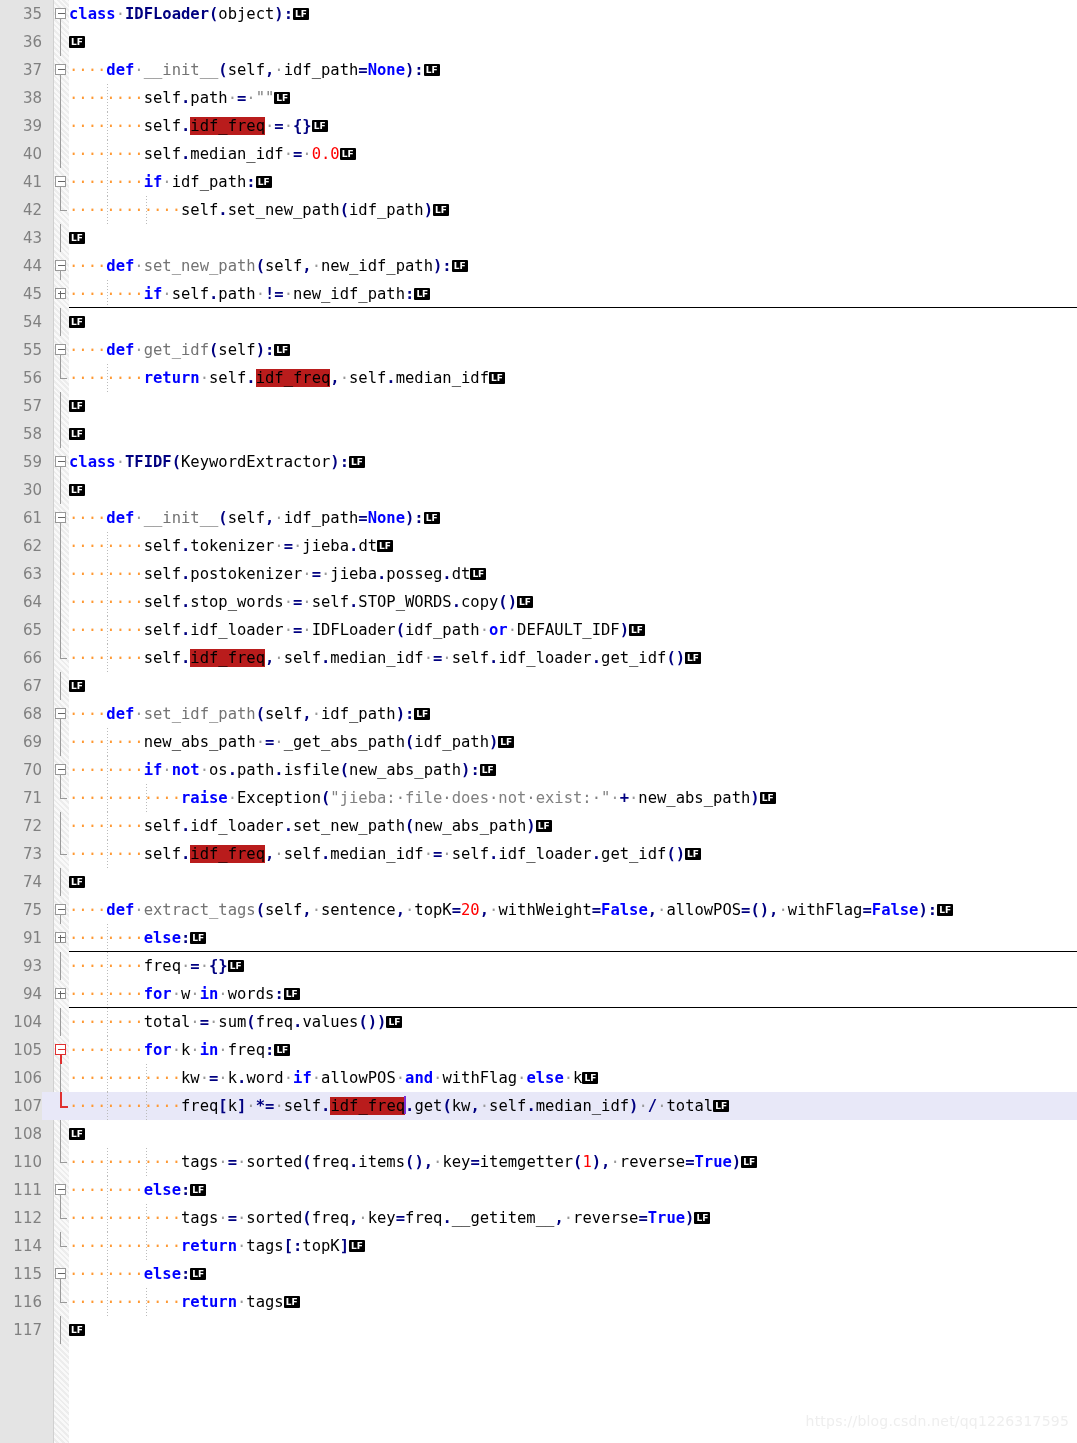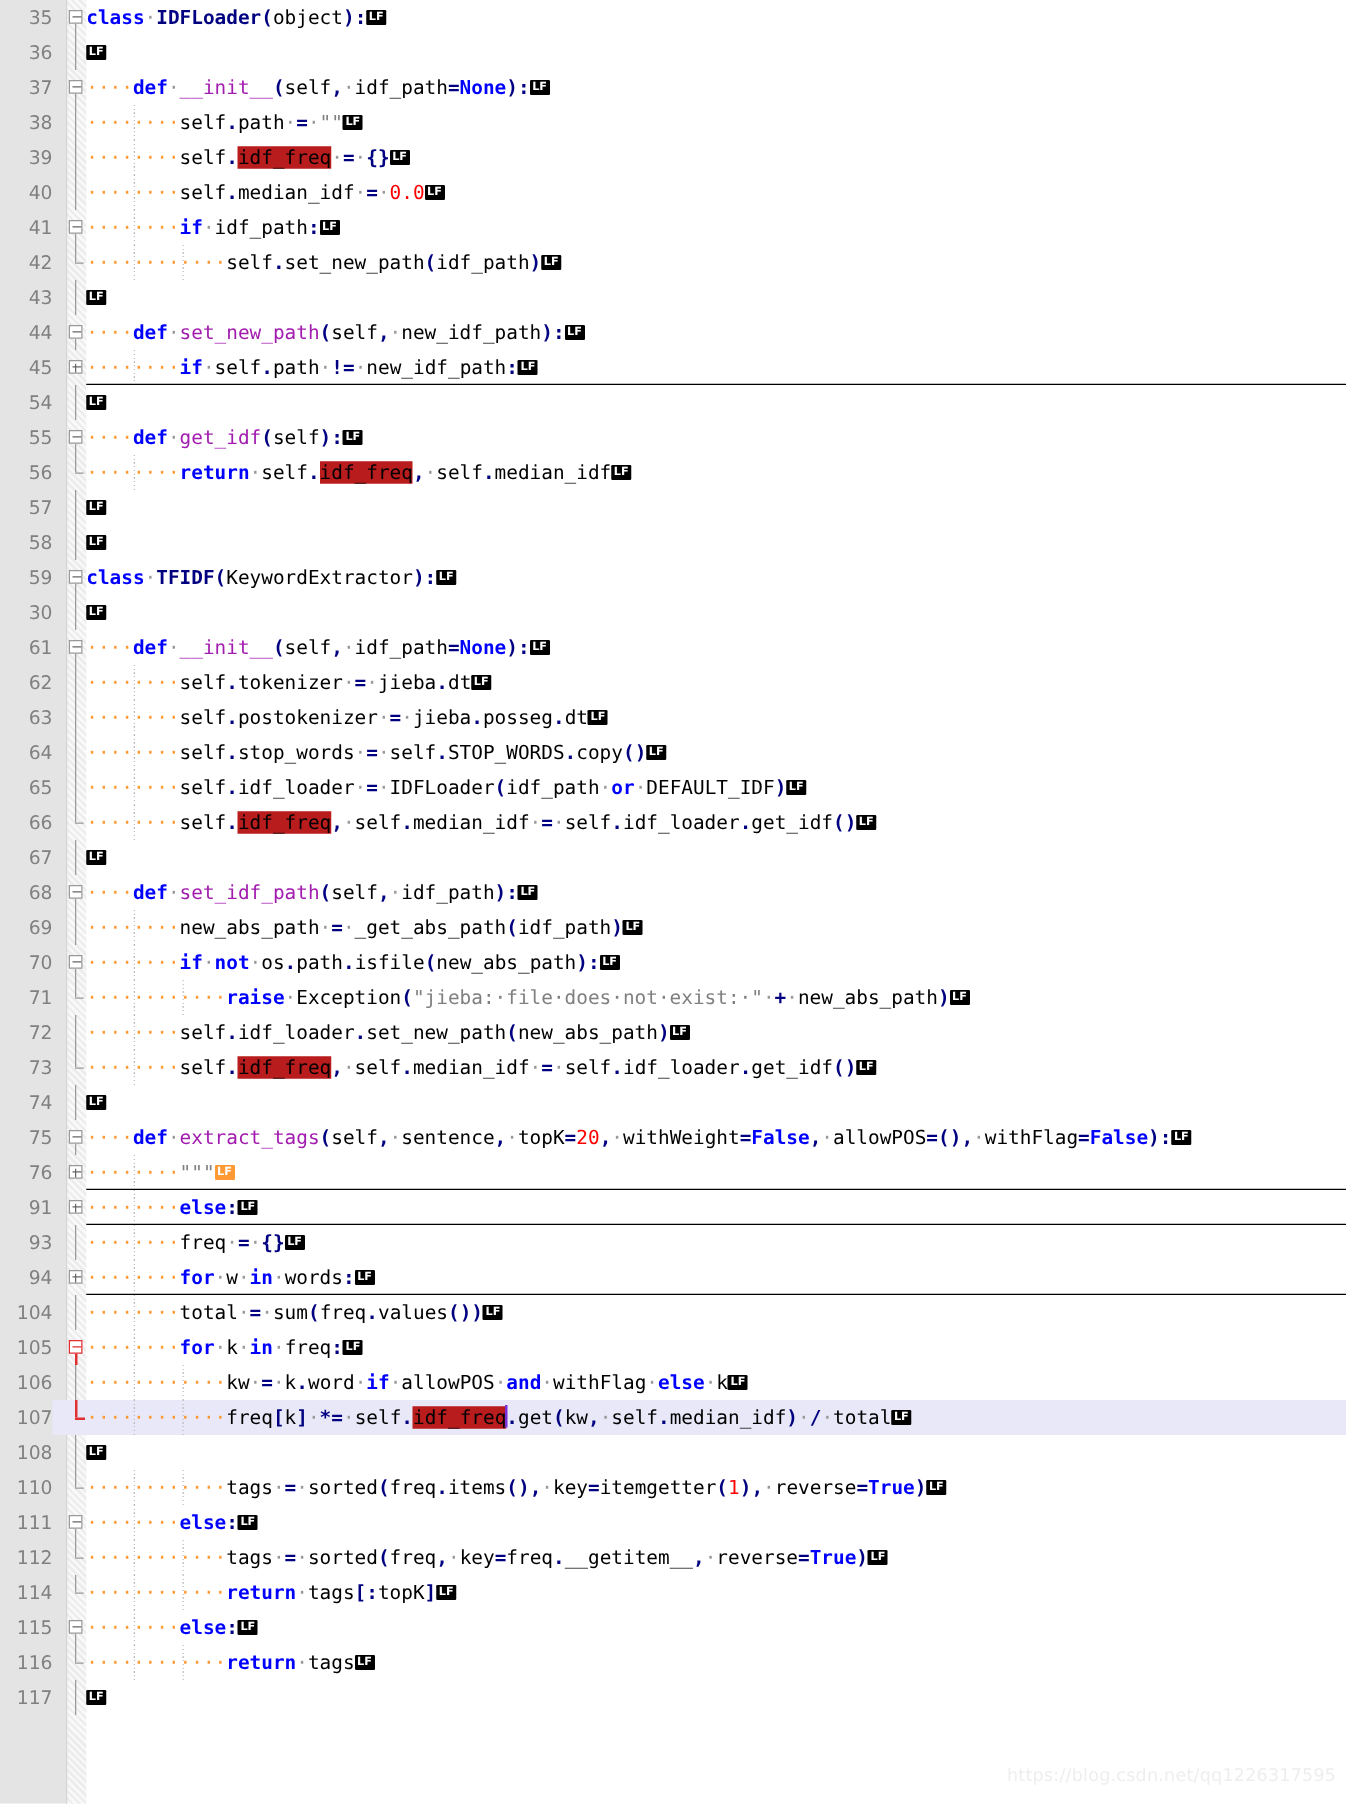--- a/index.html
+++ b/index.html
@@ -70,21 +70,21 @@
 
   
   .iguide{
     position:absolute;top:0;width:1px;height:28px;
     background:repeating-linear-gradient(to bottom,#bbb 0 1px,transparent 1px 3px);
   }
 
   
   .kw{color:#0000ff;font-weight:bold;}          
   .cls{color:#000080;font-weight:bold;}         
-  .fn{color:#a21caf;}                           
+  .fn{color:#737373;}                           
   .txt{color:#000000;}
   .num{color:#ff0000;}
   .par{color:#000080;font-weight:bold;}         
   .str{color:#808080;}
   .dot{color:#ff9933;}                          
   .mdot{color:#999999;}                         
   .hl{background:#b91c1c;}
 
   
   .lf{
@@ -144,21 +144,20 @@
       <div class="row"><div class="lineno">66</div><div class="fline" style="top: 0px; height: 14px;"></div><div class="fend" style="top: 14px;"></div><div class="code"><span class="dot">········</span><span class="txt">self</span><span class="par">.</span><span class="hl"><span class="txt">idf_freq</span></span><span class="par">,</span><span class="mdot">·</span><span class="txt">self</span><span class="par">.</span><span class="txt">median_idf</span><span class="mdot">·</span><span class="par">=</span><span class="mdot">·</span><span class="txt">self</span><span class="par">.</span><span class="txt">idf_loader</span><span class="par">.</span><span class="txt">get_idf</span><span class="par">(</span><span class="par">)</span><span class="lf">LF</span><div class="iguide" style="left: 38.48px;"></div></div></div>
       <div class="row"><div class="lineno">67</div><div class="fline" style="top: 0px; height: 28px;"></div><div class="code"><span class="lf">LF</span></div></div>
       <div class="row"><div class="lineno">68</div><div class="fmark"><i></i></div><div class="fline" style="top: 19px; height: 9px;"></div><div class="code"><span class="dot">····</span><span class="kw">def</span><span class="mdot">·</span><span class="fn">set_idf_path</span><span class="par">(</span><span class="txt">self</span><span class="par">,</span><span class="mdot">·</span><span class="txt">idf_path</span><span class="par">)</span><span class="par">:</span><span class="lf">LF</span></div></div>
       <div class="row"><div class="lineno">69</div><div class="fline" style="top: 0px; height: 28px;"></div><div class="code"><span class="dot">········</span><span class="txt">new_abs_path</span><span class="mdot">·</span><span class="par">=</span><span class="mdot">·</span><span class="txt">_get_abs_path</span><span class="par">(</span><span class="txt">idf_path</span><span class="par">)</span><span class="lf">LF</span><div class="iguide" style="left: 38.48px;"></div></div></div>
       <div class="row"><div class="lineno">70</div><div class="fmark"><i></i></div><div class="fline" style="top: 19px; height: 9px;"></div><div class="code"><span class="dot">········</span><span class="kw">if</span><span class="mdot">·</span><span class="kw">not</span><span class="mdot">·</span><span class="txt">os</span><span class="par">.</span><span class="txt">path</span><span class="par">.</span><span class="txt">isfile</span><span class="par">(</span><span class="txt">new_abs_path</span><span class="par">)</span><span class="par">:</span><span class="lf">LF</span><div class="iguide" style="left: 38.48px;"></div></div></div>
       <div class="row"><div class="lineno">71</div><div class="fline" style="top: 0px; height: 14px;"></div><div class="fend" style="top: 14px;"></div><div class="code"><span class="dot">············</span><span class="kw">raise</span><span class="mdot">·</span><span class="txt">Exception</span><span class="par">(</span><span class="str">"jieba:·file·does·not·exist:·"</span><span class="mdot">·</span><span class="par">+</span><span class="mdot">·</span><span class="txt">new_abs_path</span><span class="par">)</span><span class="lf">LF</span><div class="iguide" style="left: 38.48px;"></div><div class="iguide" style="left: 76.96px;"></div></div></div>
       <div class="row"><div class="lineno">72</div><div class="fline" style="top: 0px; height: 28px;"></div><div class="code"><span class="dot">········</span><span class="txt">self</span><span class="par">.</span><span class="txt">idf_loader</span><span class="par">.</span><span class="txt">set_new_path</span><span class="par">(</span><span class="txt">new_abs_path</span><span class="par">)</span><span class="lf">LF</span><div class="iguide" style="left: 38.48px;"></div></div></div>
       <div class="row"><div class="lineno">73</div><div class="fline" style="top: 0px; height: 14px;"></div><div class="fend" style="top: 14px;"></div><div class="code"><span class="dot">········</span><span class="txt">self</span><span class="par">.</span><span class="hl"><span class="txt">idf_freq</span></span><span class="par">,</span><span class="mdot">·</span><span class="txt">self</span><span class="par">.</span><span class="txt">median_idf</span><span class="mdot">·</span><span class="par">=</span><span class="mdot">·</span><span class="txt">self</span><span class="par">.</span><span class="txt">idf_loader</span><span class="par">.</span><span class="txt">get_idf</span><span class="par">(</span><span class="par">)</span><span class="lf">LF</span><div class="iguide" style="left: 38.48px;"></div></div></div>
       <div class="row"><div class="lineno">74</div><div class="fline" style="top: 0px; height: 28px;"></div><div class="code"><span class="lf">LF</span></div></div>
       <div class="row"><div class="lineno">75</div><div class="fmark"><i></i></div><div class="fline" style="top: 19px; height: 9px;"></div><div class="code"><span class="dot">····</span><span class="kw">def</span><span class="mdot">·</span><span class="fn">extract_tags</span><span class="par">(</span><span class="txt">self</span><span class="par">,</span><span class="mdot">·</span><span class="txt">sentence</span><span class="par">,</span><span class="mdot">·</span><span class="txt">topK</span><span class="par">=</span><span class="num">20</span><span class="par">,</span><span class="mdot">·</span><span class="txt">withWeight</span><span class="par">=</span><span class="kw">False</span><span class="par">,</span><span class="mdot">·</span><span class="txt">allowPOS</span><span class="par">=</span><span class="par">(</span><span class="par">)</span><span class="par">,</span><span class="mdot">·</span><span class="txt">withFlag</span><span class="par">=</span><span class="kw">False</span><span class="par">)</span><span class="par">:</span><span class="lf">LF</span></div></div>
-      <div class="row"><div class="lineno">76</div><div class="fmark"><i></i><i class="v"></i></div><div class="code"><span class="dot">········</span><span class="str">""</span><span class="str">"</span><span class="lf orange">LF</span><div class="iguide" style="left: 38.48px;"></div></div><div class="foldsep"></div></div>
       <div class="row"><div class="lineno">91</div><div class="fmark"><i></i><i class="v"></i></div><div class="code"><span class="dot">········</span><span class="kw">else</span><span class="par">:</span><span class="lf">LF</span><div class="iguide" style="left: 38.48px;"></div></div><div class="foldsep"></div></div>
       <div class="row"><div class="lineno">93</div><div class="fline" style="top: 0px; height: 28px;"></div><div class="code"><span class="dot">········</span><span class="txt">freq</span><span class="mdot">·</span><span class="par">=</span><span class="mdot">·</span><span class="par">{</span><span class="par">}</span><span class="lf">LF</span><div class="iguide" style="left: 38.48px;"></div></div></div>
       <div class="row"><div class="lineno">94</div><div class="fmark"><i></i><i class="v"></i></div><div class="code"><span class="dot">········</span><span class="kw">for</span><span class="mdot">·</span><span class="txt">w</span><span class="mdot">·</span><span class="kw">in</span><span class="mdot">·</span><span class="txt">words</span><span class="par">:</span><span class="lf">LF</span><div class="iguide" style="left: 38.48px;"></div></div><div class="foldsep"></div></div>
       <div class="row"><div class="lineno">104</div><div class="fline" style="top: 0px; height: 28px;"></div><div class="code"><span class="dot">········</span><span class="txt">total</span><span class="mdot">·</span><span class="par">=</span><span class="mdot">·</span><span class="txt">sum</span><span class="par">(</span><span class="txt">freq</span><span class="par">.</span><span class="txt">values</span><span class="par">(</span><span class="par">)</span><span class="par">)</span><span class="lf">LF</span><div class="iguide" style="left: 38.48px;"></div></div></div>
       <div class="row"><div class="lineno">105</div><div class="fmark red"><i></i></div><div class="fline red" style="top: 19px; height: 9px;"></div><div class="code"><span class="dot">········</span><span class="kw">for</span><span class="mdot">·</span><span class="txt">k</span><span class="mdot">·</span><span class="kw">in</span><span class="mdot">·</span><span class="txt">freq</span><span class="par">:</span><span class="lf">LF</span><div class="iguide" style="left: 38.48px;"></div></div></div>
       <div class="row"><div class="lineno">106</div><div class="fline" style="top: 0px; height: 28px;"></div><div class="code"><span class="dot">············</span><span class="txt">kw</span><span class="mdot">·</span><span class="par">=</span><span class="mdot">·</span><span class="txt">k</span><span class="par">.</span><span class="txt">word</span><span class="mdot">·</span><span class="kw">if</span><span class="mdot">·</span><span class="txt">allowPOS</span><span class="mdot">·</span><span class="kw">and</span><span class="mdot">·</span><span class="txt">withFlag</span><span class="mdot">·</span><span class="kw">else</span><span class="mdot">·</span><span class="txt">k</span><span class="lf">LF</span><div class="iguide" style="left: 38.48px;"></div><div class="iguide" style="left: 76.96px;"></div></div></div>
       <div class="row cur"><div class="lineno">107</div><div class="fline red" style="top: 0px; height: 14px;"></div><div class="fend red" style="top: 14px;"></div><div class="code"><span class="dot">············</span><span class="txt">freq</span><span class="par">[</span><span class="txt">k</span><span class="par">]</span><span class="mdot">·</span><span class="par">*</span><span class="par">=</span><span class="mdot">·</span><span class="txt">self</span><span class="par">.</span><span class="hl"><span class="txt">idf_freq</span></span><span class="caret"></span><span class="par">.</span><span class="txt">get</span><span class="par">(</span><span class="txt">kw</span><span class="par">,</span><span class="mdot">·</span><span class="txt">self</span><span class="par">.</span><span class="txt">median_idf</span><span class="par">)</span><span class="mdot">·</span><span class="par">/</span><span class="mdot">·</span><span class="txt">total</span><span class="lf">LF</span><div class="iguide" style="left: 38.48px;"></div><div class="iguide" style="left: 76.96px;"></div></div></div>
       <div class="row"><div class="lineno">108</div><div class="fline" style="top: 0px; height: 28px;"></div><div class="code"><span class="lf">LF</span></div></div>
       <div class="row"><div class="lineno">110</div><div class="fline" style="top: 0px; height: 14px;"></div><div class="fend" style="top: 14px;"></div><div class="code"><span class="dot">············</span><span class="txt">tags</span><span class="mdot">·</span><span class="par">=</span><span class="mdot">·</span><span class="txt">sorted</span><span class="par">(</span><span class="txt">freq</span><span class="par">.</span><span class="txt">items</span><span class="par">(</span><span class="par">)</span><span class="par">,</span><span class="mdot">·</span><span class="txt">key</span><span class="par">=</span><span class="txt">itemgetter</span><span class="par">(</span><span class="num">1</span><span class="par">)</span><span class="par">,</span><span class="mdot">·</span><span class="txt">reverse</span><span class="par">=</span><span class="kw">True</span><span class="par">)</span><span class="lf">LF</span><div class="iguide" style="left: 38.48px;"></div><div class="iguide" style="left: 76.96px;"></div></div></div>
       <div class="row"><div class="lineno">111</div><div class="fmark"><i></i></div><div class="fline" style="top: 19px; height: 9px;"></div><div class="code"><span class="dot">········</span><span class="kw">else</span><span class="par">:</span><span class="lf">LF</span><div class="iguide" style="left: 38.48px;"></div></div></div>

